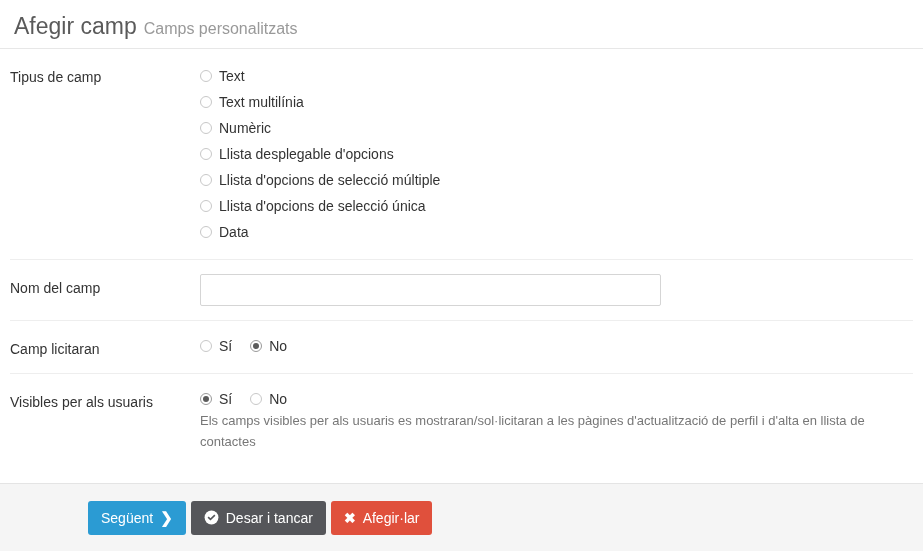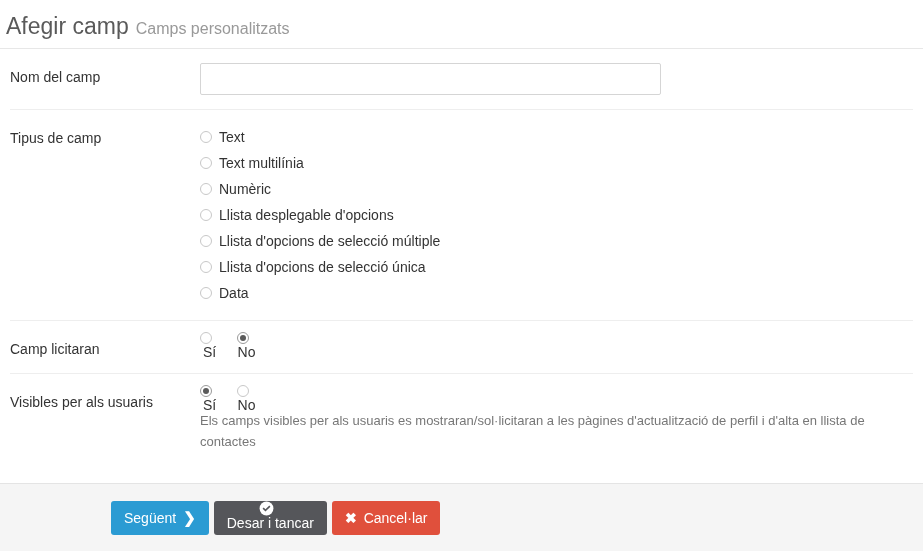--- a/index.html
+++ b/index.html
@@ -12,21 +12,21 @@
     height: 551px;
     font-family: "Liberation Sans", sans-serif;
     font-size: 14px;
     color: #333333;
     overflow: hidden;
     position: relative;
   }
 
   
   .page-header {
-    padding: 14px 10px 9px 6px;
+    padding: 14px 10px 9px 14px;
     border-bottom: 1px solid #e7e7e7;
     display: flex;
     align-items: baseline;
   }
   .page-title {
     font-size: 23px;
     font-weight: normal;
     color: #5a5a5a;
     line-height: 1.1;
   }
@@ -87,21 +87,20 @@
   }
   .radio-inline-group {
     display: flex;
     align-items: center;
     height: 22px;
   }
   .radio-item-inline {
     display: flex;
     align-items: center;
     margin-right: 18px;
-    flex-direction: column;
   }
   .radio {
     width: 12px;
     height: 12px;
     box-sizing: border-box;
     border-radius: 50%;
     border: 1px solid #c8c8c8;
     background: #ffffff;
     display: inline-block;
     position: relative;
@@ -140,40 +139,40 @@
   
   .form-footer {
     position: absolute;
     left: 0;
     right: 0;
     bottom: 0;
     height: 68px;
     background: #f5f5f5;
     border-top: 1px solid #e4e4e4;
     box-sizing: border-box;
-    padding-left: 111px;
+    padding-left: 88px;
     display: flex;
     align-items: center;
   }
   .btn {
     border: none;
     border-radius: 3px;
     font-family: "Liberation Sans", sans-serif;
     font-size: 14px;
     color: #ffffff;
     height: 34px;
     padding: 0 13px;
     margin-right: 5px;
     display: inline-flex;
     align-items: center;
     cursor: pointer;
     white-space: nowrap;
   }
   .btn-next { background: #2b9bd3; }
-  .btn-save { background: #55565a; flex-direction: column; }
+  .btn-save { background: #55565a; }
   .btn-cancel { background: #e0503c; }
 
   .btn-text { line-height: 1; }
   .btn-icon {
     display: inline-flex;
     align-items: center;
     line-height: 1;
   }
   .icon-after { margin-left: 7px; }
   .icon-before { margin-right: 7px; }
@@ -184,65 +183,65 @@
 <body>
 
 <div class="page-header">
   <span class="page-title">Afegir camp</span>
   <span class="page-subtitle">Camps personalitzats</span>
 </div>
 
 <div class="form-body">
 
   <div class="form-row">
+    <div class="row-label">Tipus de camp</div>
+    <div class="row-control">
+
+      <div class="radio-line">
+        <span class="radio"></span>
+        <span class="radio-label">Text</span>
+      </div>
+
+      <div class="radio-line">
+        <span class="radio"></span>
+        <span class="radio-label">Text multilínia</span>
+      </div>
+
+      <div class="radio-line">
+        <span class="radio"></span>
+        <span class="radio-label">Numèric</span>
+      </div>
+
+      <div class="radio-line">
+        <span class="radio"></span>
+        <span class="radio-label">Llista desplegable d'opcions</span>
+      </div>
+
+      <div class="radio-line">
+        <span class="radio"></span>
+        <span class="radio-label">Llista d'opcions de selecció múltiple</span>
+      </div>
+
+      <div class="radio-line">
+        <span class="radio"></span>
+        <span class="radio-label">Llista d'opcions de selecció única</span>
+      </div>
+
+      <div class="radio-line">
+        <span class="radio"></span>
+        <span class="radio-label">Data</span>
+      </div>
+
+    </div>
+  </div>
+
+  <div class="form-row">
     <div class="row-label">Nom del camp</div>
     <div class="row-control">
       <input class="text-input" type="text" value="" style="">
-    </div>
-  </div>
-
-  <div class="form-row">
-    <div class="row-label">Tipus de camp</div>
-    <div class="row-control">
-
-      <div class="radio-line">
-        <span class="radio"></span>
-        <span class="radio-label">Text</span>
-      </div>
-
-      <div class="radio-line">
-        <span class="radio"></span>
-        <span class="radio-label">Text multilínia</span>
-      </div>
-
-      <div class="radio-line">
-        <span class="radio"></span>
-        <span class="radio-label">Numèric</span>
-      </div>
-
-      <div class="radio-line">
-        <span class="radio"></span>
-        <span class="radio-label">Llista desplegable d'opcions</span>
-      </div>
-
-      <div class="radio-line">
-        <span class="radio"></span>
-        <span class="radio-label">Llista d'opcions de selecció múltiple</span>
-      </div>
-
-      <div class="radio-line">
-        <span class="radio"></span>
-        <span class="radio-label">Llista d'opcions de selecció única</span>
-      </div>
-
-      <div class="radio-line">
-        <span class="radio"></span>
-        <span class="radio-label">Data</span>
-      </div>
-
     </div>
   </div>
 
   <div class="form-row">
     <div class="row-label">Camp licitaran</div>
     <div class="row-control">
       <div class="radio-inline-group">
         <div class="radio-item-inline">
           <span class="radio"></span>
           <span class="radio-label">Sí</span>
@@ -286,16 +285,16 @@
       <svg width="15" height="15" viewBox="0 0 16 16" aria-hidden="true">
         <circle cx="8" cy="8" r="7.4" fill="#ffffff"></circle>
         <path d="M6.9 11.3 L3.8 8.2 L5.0 7.0 L6.9 8.9 L11.0 4.8 L12.2 6.0 Z" fill="#55565a"></path>
       </svg>
     </span>
     <span class="btn-text">Desar i tancar</span>
   </button>
 
   <button class="btn btn-cancel">
     <span class="btn-icon icon-before times-glyph">✖</span>
-    <span class="btn-text">Cancel·lar</span>
+    <span class="btn-text">Afegir·lar</span>
   </button>
 
 </div>
 
 </body></html>

